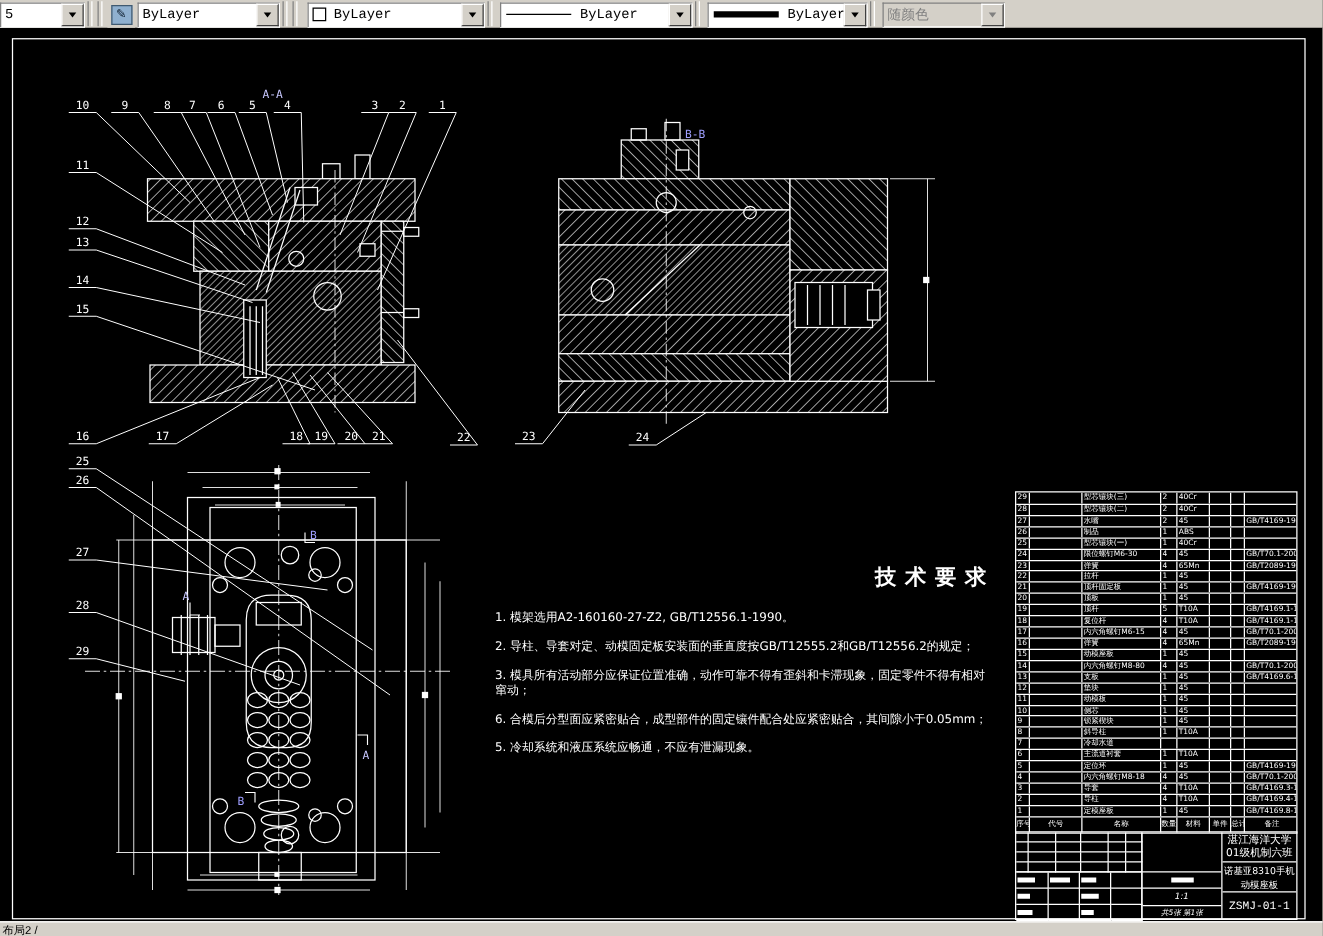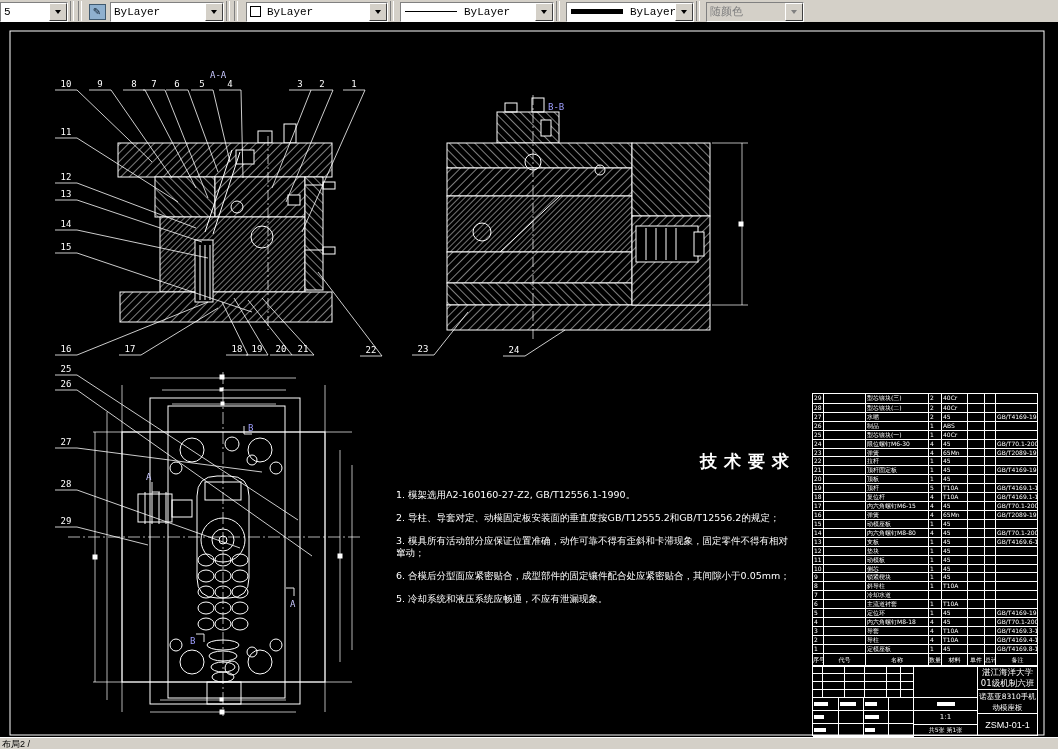--- a/index.html
+++ b/index.html
@@ -46,36 +46,36 @@
   .phead .pcell{line-height:12px;text-align:center;padding-left:0;}
   
   .tblock{position:absolute;left:812px;top:665px;width:226px;height:71px;z-index:2;color:#fff;
     border:1px solid #fff;box-sizing:border-box;display:flex;font-family:"DejaVu Sans",sans-serif;}
   .tb-left{width:165px;border-right:1px solid #fff;box-sizing:border-box;display:flex;flex-direction:column;}
   .tb-left-top{height:32px;display:flex;border-bottom:1px solid #fff;box-sizing:border-box;}
   .revgrid{width:101px;display:grid;grid-template-columns:10px 22px 20px 22px 14px 13px;grid-auto-rows:8px;
     border-right:1px solid #fff;box-sizing:border-box;}
   .revgrid>div{border-right:1px solid #fff;border-bottom:1px solid #fff;box-sizing:border-box;overflow:hidden;}
   .bigbox{flex:1;}
-  .tb-left-bot{flex:1;display:flex;}
+  .tb-left-bot{flex:1;display:flex;font-style:italic;}
   .siggrid{width:101px;display:grid;grid-template-columns:26px 25px 25px 25px;grid-auto-rows:13px;
     border-right:1px solid #fff;box-sizing:border-box;}
   .siggrid>div{border-right:1px solid #fff;border-bottom:1px solid #fff;box-sizing:border-box;
     display:flex;align-items:center;padding-left:1px;overflow:hidden;}
   .midcol{flex:1;display:flex;flex-direction:column;}
   .midcol>div{border-bottom:1px solid #fff;box-sizing:border-box;flex:1;display:flex;align-items:center;
     justify-content:center;font-size:7px;overflow:hidden;}
   .midcol>div:last-child{border-bottom:none;}
   .tb-right{flex:1;display:flex;flex-direction:column;text-align:center;}
   .tb-right .sec{border-bottom:1px solid #fff;box-sizing:border-box;display:flex;flex-direction:column;
     justify-content:center;}
   .tb-right .sec:last-child{border-bottom:none;}
   .school{height:24px;font-size:8.5px;line-height:11px;}
   .dtitle{height:24px;font-size:7.5px;line-height:11px;}
-  .dnum{height:21px;font-size:9px;font-family:Liberation Sans, sans-serif;justify-content:center;}
+  .dnum{height:21px;font-size:9px;font-family:Liberation Mono, monospace;justify-content:center;}
   .blk{background:#fff;height:4px;display:inline-block;}
 </style>
 </head>
 <body>
 
 <div id="stage">
 
   <div class="toolbar">
     <div class="combo" style="width:66px">
       <span class="cval">5</span>

